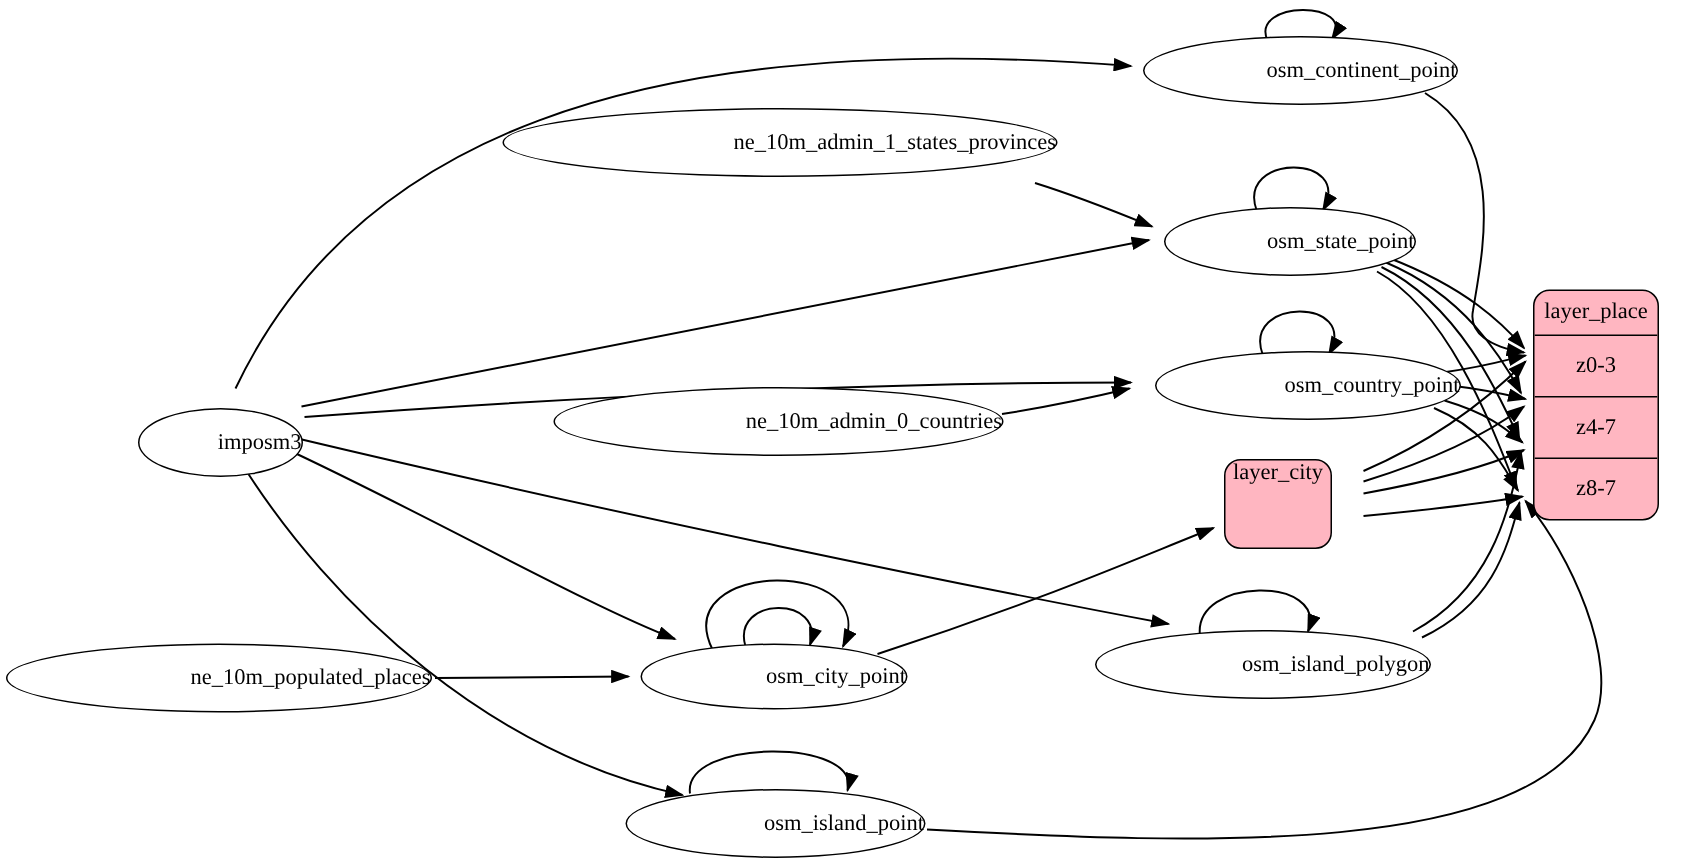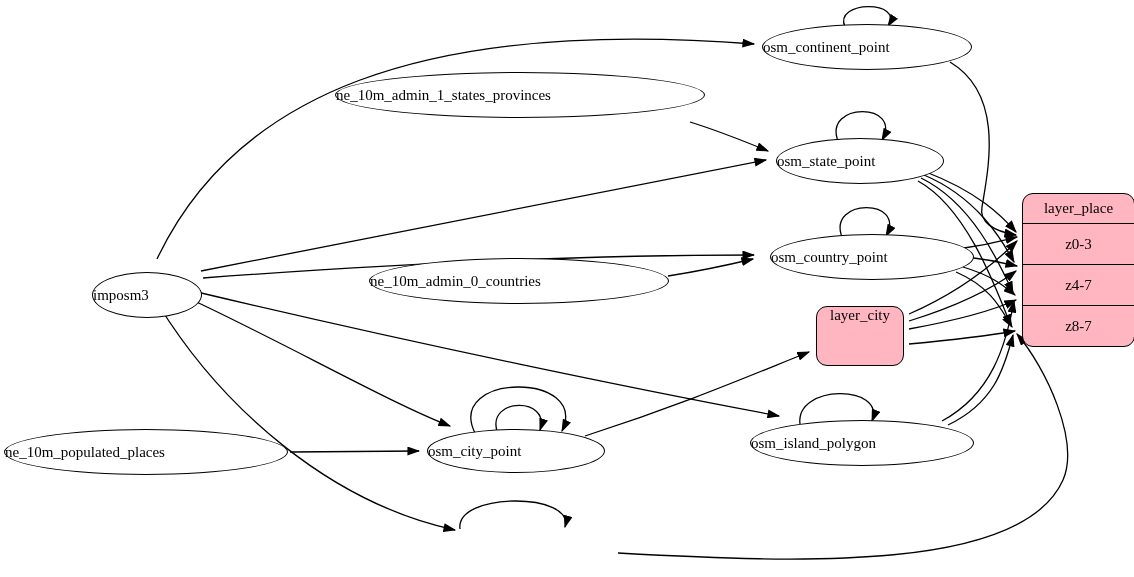--- a/index.html
+++ b/index.html
@@ -4,37 +4,37 @@
 <style>
   html,body{margin:0;padding:0;background:#ffffff;}
   .canvas{
     position:relative;width:1134px;height:577px;background:#ffffff;
     font-family:"Liberation Serif","DejaVu Serif",serif;color:#000;
     overflow:hidden;
   }
   svg.edges{position:absolute;left:0;top:0;z-index:1;}
   svg.edges path.edge{fill:none;stroke:#000;stroke-width:1.3px;}
   .node{
-    position:absolute;z-index:2;display:flex;align-items:center;justify-content:flex-start;
+    position:absolute;z-index:2;display:flex;align-items:center;justify-content:flex-end;
     font-size:15px;line-height:1;white-space:nowrap;box-sizing:border-box;
   }
   .ellipse{background:#ffffff;border:1.3px solid #000;border-radius:50%;}
   .record{
     position:absolute;z-index:2;background:#ffb6c1;border:1.6px solid #000;
     border-radius:11px;box-sizing:border-box;font-size:15px;text-align:center;
     overflow:hidden;display:flex;flex-direction:column;
   }
   .record .hdr{display:flex;align-items:center;justify-content:center;}
   .record .row{border-top:1.3px solid #000;display:flex;align-items:center;justify-content:center;text-align:right;}
   
-  .record.place{left:1022px;top:193px;width:113px;height:154px;}
+  .record.place{left:1022px;top:193px;width:84px;height:154px;}
   .record.place .hdr{height:29px;}
   .record.place .row{flex:1;}
   
-  .record.city{left:816px;top:306px;width:88px;height:60px;gap:42px;}
+  .record.city{left:816px;top:306px;width:72px;height:60px;gap:42px;}
   .record.city .hdr{height:29px;}
   .record.city .row{flex:1;}
 </style>
 </head>
 <body>
 
 <div class="canvas">
 
   <svg class="edges" width="1134" height="577" viewBox="0 0 1134 577">
     <defs>
@@ -105,24 +105,27 @@
   </div>
 
   <div class="node ellipse" style="left:770px;top:234px;width:204px;height:46px;">
     <span>osm_country_point</span>
   </div>
 
   <div class="node ellipse" style="left:427px;top:429px;width:178px;height:44px;">
     <span>osm_city_point</span>
   </div>
 
-  <div class="node ellipse" style="left:750px;top:420px;width:224px;height:46px;">
+  <div class="node ellipse" style="left:730px;top:420px;width:224px;height:46px;">
     <span>osm_island_polygon</span>
   </div>
 
+  <div class="node ellipse" style="left:417px;top:526px;width:200px;height:46px;">
+    <span>osm_island_point</span>
+  </div>
 
   <div class="record city">
     <div class="hdr">layer_city</div>
     <div class="row">z2-z14+</div>
   </div>
 
   <div class="record place">
     <div class="hdr">layer_place</div>
     <div class="row">z0-3</div>
     <div class="row">z4-7</div>

